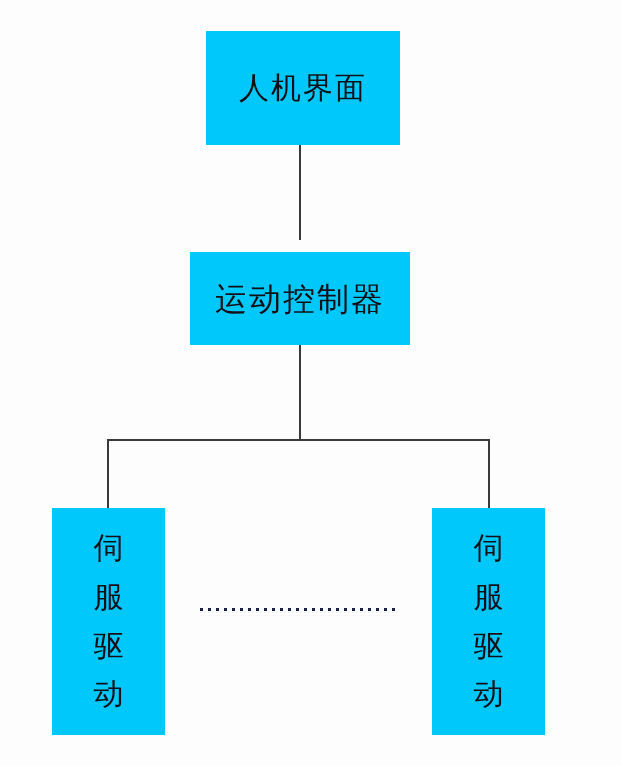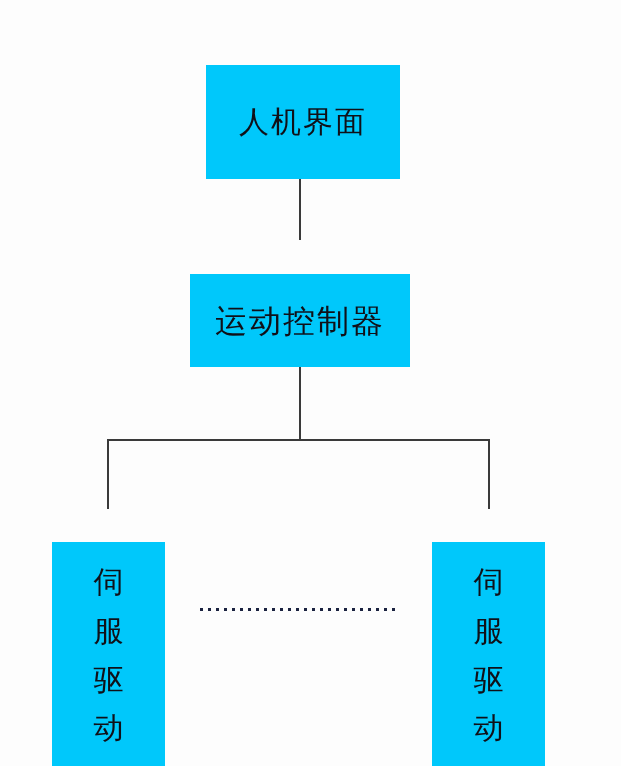--- a/index.html
+++ b/index.html
@@ -25,36 +25,35 @@
     box-sizing: border-box;
     display: flex;
     flex-direction: column;
     align-items: center;
     justify-content: center;
     color: #101018;
     font-family: "Liberation Serif", "DejaVu Serif", serif;
     line-height: 1.25;
     text-align: center;
     z-index: 3;
-    margin-top: 34px;
   }
 
   #node-hmi {
     left: 206px;
     top: 31px;
     width: 194px;
     height: 114px;
     font-size: 30px;
   }
   #node-hmi .line-cn { letter-spacing: 2px; }
   #node-hmi .line-en { letter-spacing: 1px; margin-top: 2px; }
 
   #node-controller {
     left: 190px;
-    top: 240px;
+    top: 252px;
     width: 220px;
     height: 93px;
     font-size: 32px;
     letter-spacing: 2px;
   }
 
   .node-servo {
     top: 508px;
     width: 113px;
     height: 227px;

